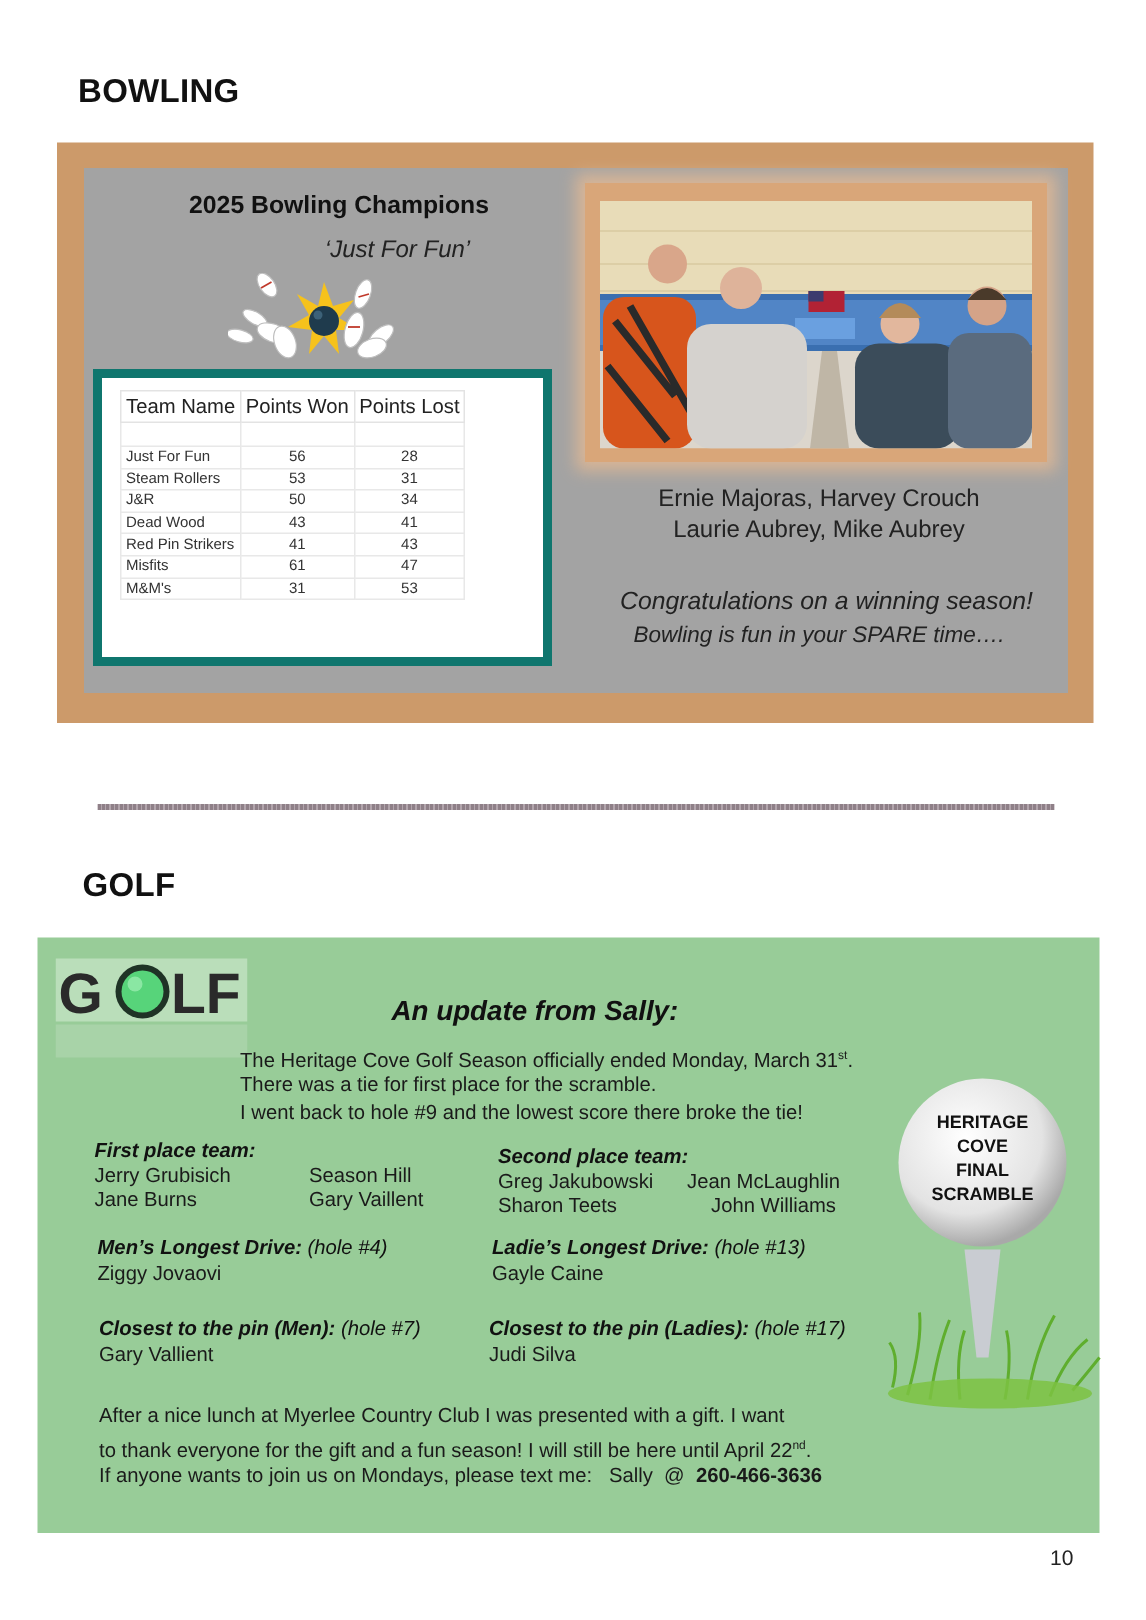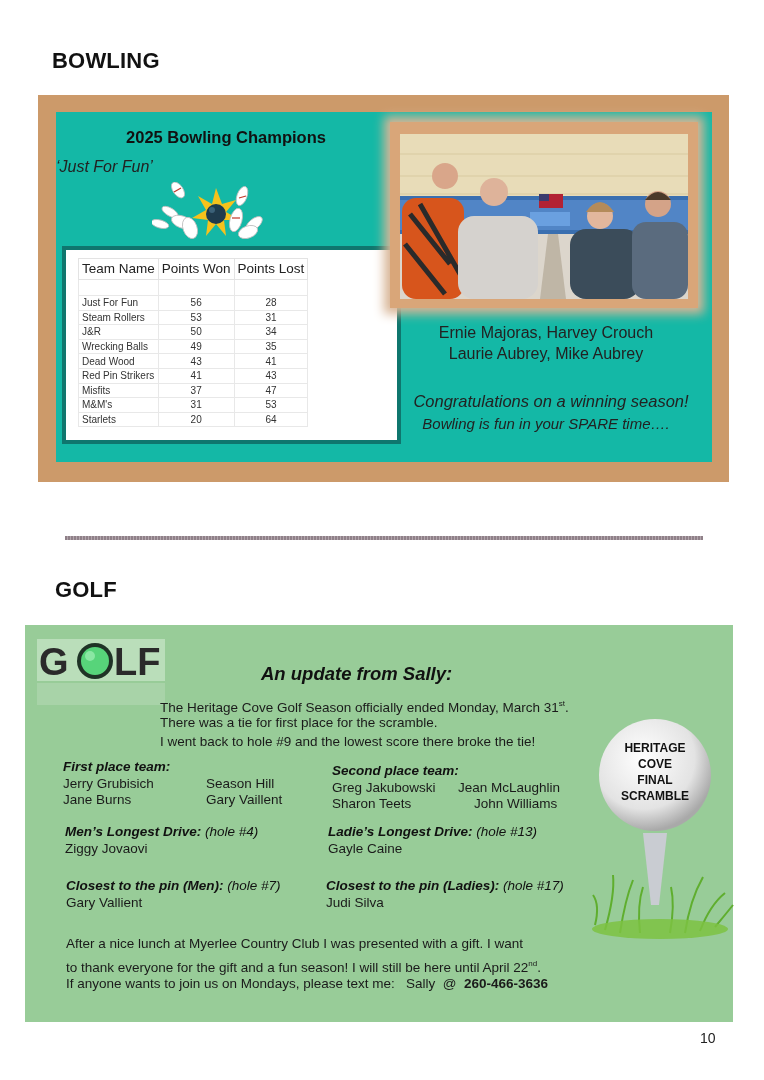--- a/index.html
+++ b/index.html
@@ -2,26 +2,26 @@
 <html><head>
 <meta charset="utf-8">
 <style>
   html, body { margin:0; padding:0; background:#ffffff; }
   body { width:764px; height:1080px; position:relative; overflow:hidden; font-family:"Liberation Sans", sans-serif; color:#1a1a1a; }
   .abs { position:absolute; }
   .section-title { font-family:"Liberation Sans", sans-serif; font-weight:bold; font-size:22px; color:#111; letter-spacing:0.2px; }
 
   
   #bowling-frame { left:38px; top:95px; width:691px; height:387px; background:#cc9a6a; }
-  #bowling-inner { left:56px; top:112px; width:656px; height:350px; background:#14b8a6; }
+  #bowling-inner { left:56px; top:112px; width:656px; height:350px; background:#a3a3a3; }
   #bowl-title { left:0; width:340px; top:16px; text-align:center; font-weight:bold; font-size:16.5px; color:#111; }
-  #bowl-subtitle { left:0; width:330px; top:46px; font-style:italic; font-size:16px; color:#222; }
+  #bowl-subtitle { left:0; width:330px; top:46px; text-align:center; font-style:italic; font-size:16px; color:#222;padding-left:44px; }
   #pins-graphic { left:96px; top:70px; width:120px; height:60px; }
 
-  #table-frame { left:6px; top:134px; width:339px; height:198px; background:#ffffff; border:4px solid #0f766e; box-sizing:border-box; }
+  #table-frame { left:6px; top:134px; width:306px; height:198px; background:#ffffff; border:6px solid #0f766e; box-sizing:border-box; }
   #standings { position:absolute; left:12px; top:8px; border-collapse:collapse; font-size:10px; color:#333; }
   #standings th { font-weight:normal; font-size:13.5px; color:#222; text-align:left; padding:2px 3px 3px 3px; border:1px solid #e3e3e3; white-space:nowrap; }
   #standings td { border:1px solid #e8e8e8; padding:0 3px; height:13.6px; white-space:nowrap; }
   #standings td.num { text-align:center; }
   #standings tr.blank td { height:15px; }
 
   #photo-frame { left:334px; top:10px; width:308px; height:186px; background:#d9a679; box-shadow:0 0 10px 6px #d8b596; }
   #photo { position:absolute; left:10px; top:12px; width:288px; height:165px; overflow:hidden; }
   #names-1 { left:340px; top:212px; width:300px; text-align:center; font-size:16px; color:#222; }
   #names-2 { left:340px; top:233px; width:300px; text-align:center; font-size:16px; color:#222; }
@@ -99,48 +99,38 @@
             <td>Steam Rollers</td>
             <td class="num">53</td>
             <td class="num">31</td>
           </tr>
           <tr>
             <td>J&amp;R</td>
             <td class="num">50</td>
             <td class="num">34</td>
           </tr>
           <tr>
-            <td>Wrecking Balls</td>
-            <td class="num">49</td>
-            <td class="num">35</td>
-          </tr>
-          <tr>
             <td>Dead Wood</td>
             <td class="num">43</td>
             <td class="num">41</td>
           </tr>
           <tr>
             <td>Red Pin Strikers</td>
             <td class="num">41</td>
             <td class="num">43</td>
           </tr>
           <tr>
             <td>Misfits</td>
-            <td class="num">37</td>
+            <td class="num">61</td>
             <td class="num">47</td>
           </tr>
           <tr>
             <td>M&amp;M's</td>
             <td class="num">31</td>
             <td class="num">53</td>
-          </tr>
-          <tr>
-            <td>Starlets</td>
-            <td class="num">20</td>
-            <td class="num">64</td>
           </tr>
         </tbody>
     </table>
   </div>
 
   <div id="photo-frame" class="abs">
     <svg id="photo" viewBox="0 0 288 165" preserveAspectRatio="none">
       <rect x="0" y="0" width="288" height="70" fill="#e8dcb8"></rect>
       <g stroke="#d8caa0" stroke-width="1">
           <line x1="0" y1="20" x2="288" y2="20"></line>

